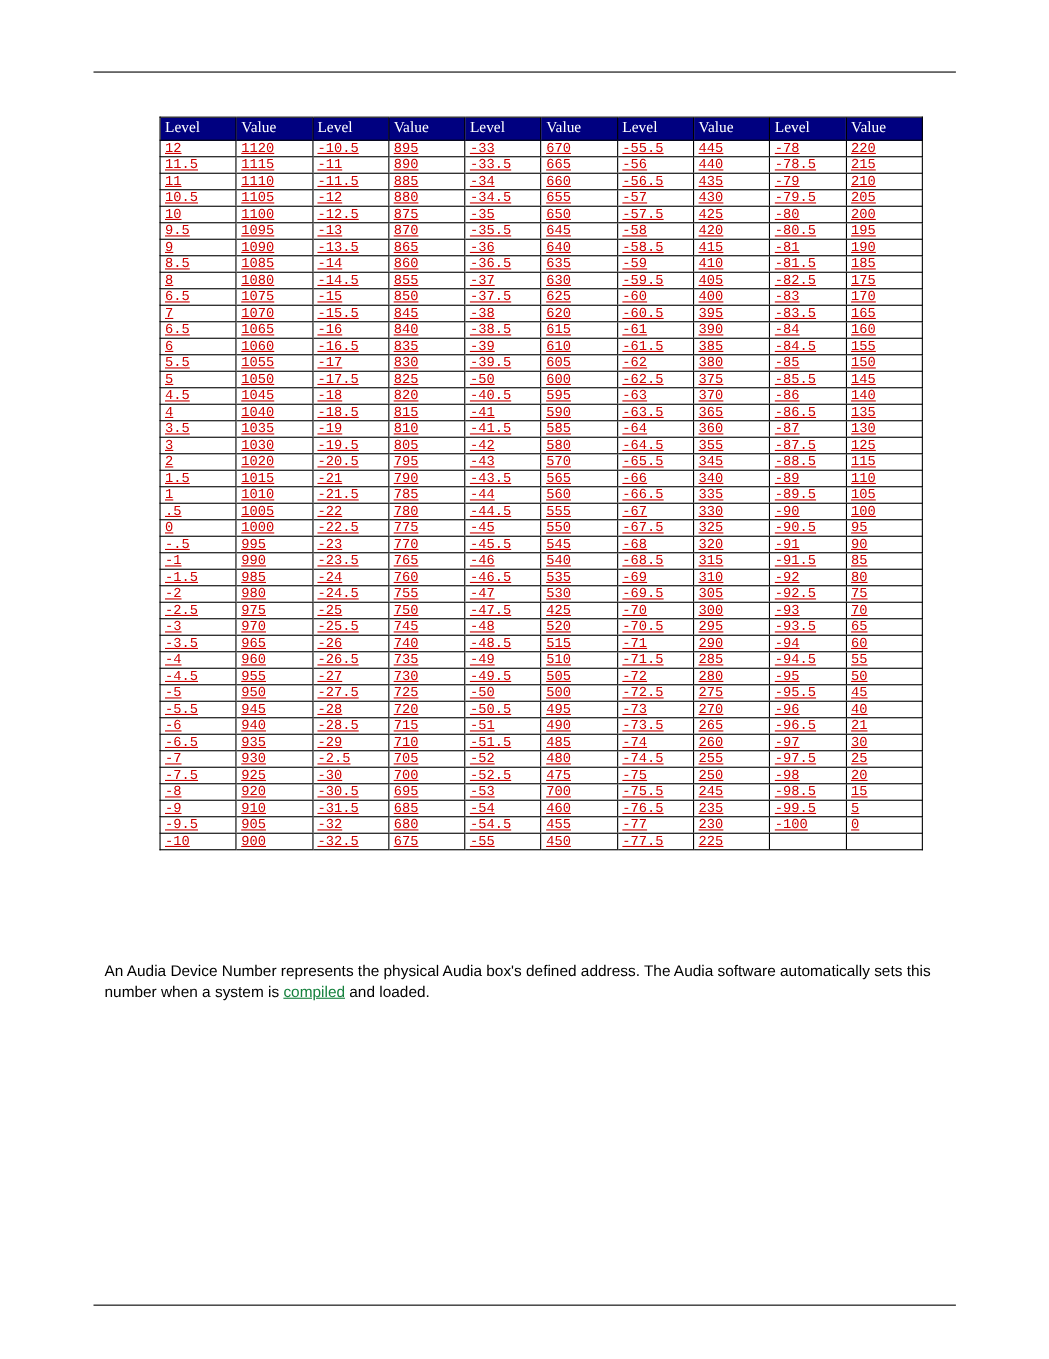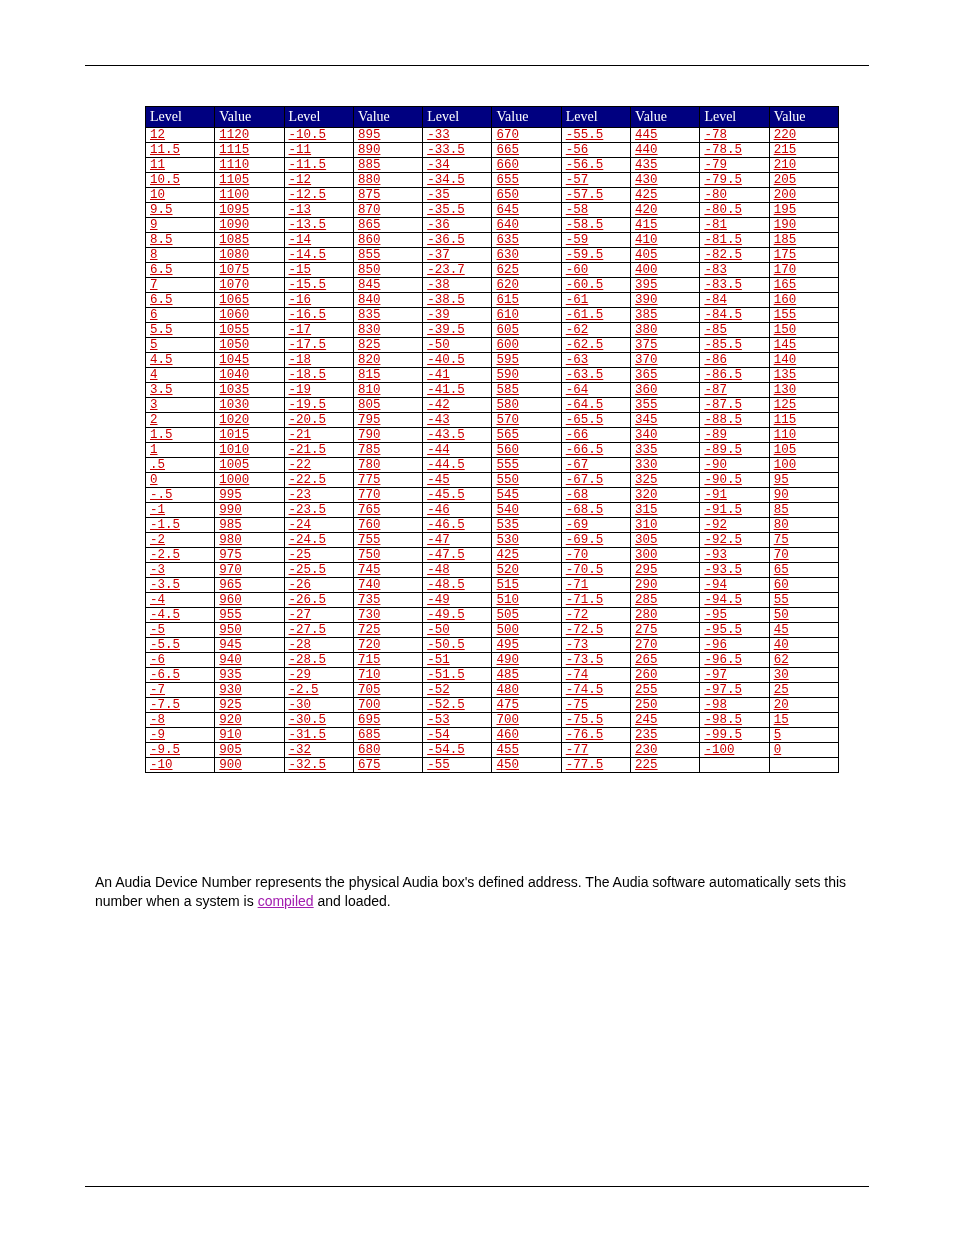--- a/index.html
+++ b/index.html
@@ -67,21 +67,21 @@
   table.lv td.empty {
     text-decoration: none;
     background: #fff;
   }
   .para {
     margin: 0 0 0 10px;
     font-size: 14px;
     color: #000;
     line-height: 1.35;
   }
-  .para a { color: #a21caf; }
+  .para a { color: #15803d; }
 </style>
 </head>
 <body>
 
 <div class="page">
   <hr class="topline">
 
   <div class="table-wrap">
     <table class="lv">
       <thead>
@@ -205,21 +205,21 @@
             <td>-59.5</td>
             <td>405</td>
             <td>-82.5</td>
             <td>175</td>
           </tr>
           <tr>
             <td>6.5</td>
             <td>1075</td>
             <td>-15</td>
             <td>850</td>
-            <td>-23.7</td>
+            <td>-37.5</td>
             <td>625</td>
             <td>-60</td>
             <td>400</td>
             <td>-83</td>
             <td>170</td>
           </tr>
           <tr>
             <td>7</td>
             <td>1070</td>
             <td>-15.5</td>
@@ -522,21 +522,21 @@
           <tr>
             <td>-6</td>
             <td>940</td>
             <td>-28.5</td>
             <td>715</td>
             <td>-51</td>
             <td>490</td>
             <td>-73.5</td>
             <td>265</td>
             <td>-96.5</td>
-            <td>62</td>
+            <td>21</td>
           </tr>
           <tr>
             <td>-6.5</td>
             <td>935</td>
             <td>-29</td>
             <td>710</td>
             <td>-51.5</td>
             <td>485</td>
             <td>-74</td>
             <td>260</td>

